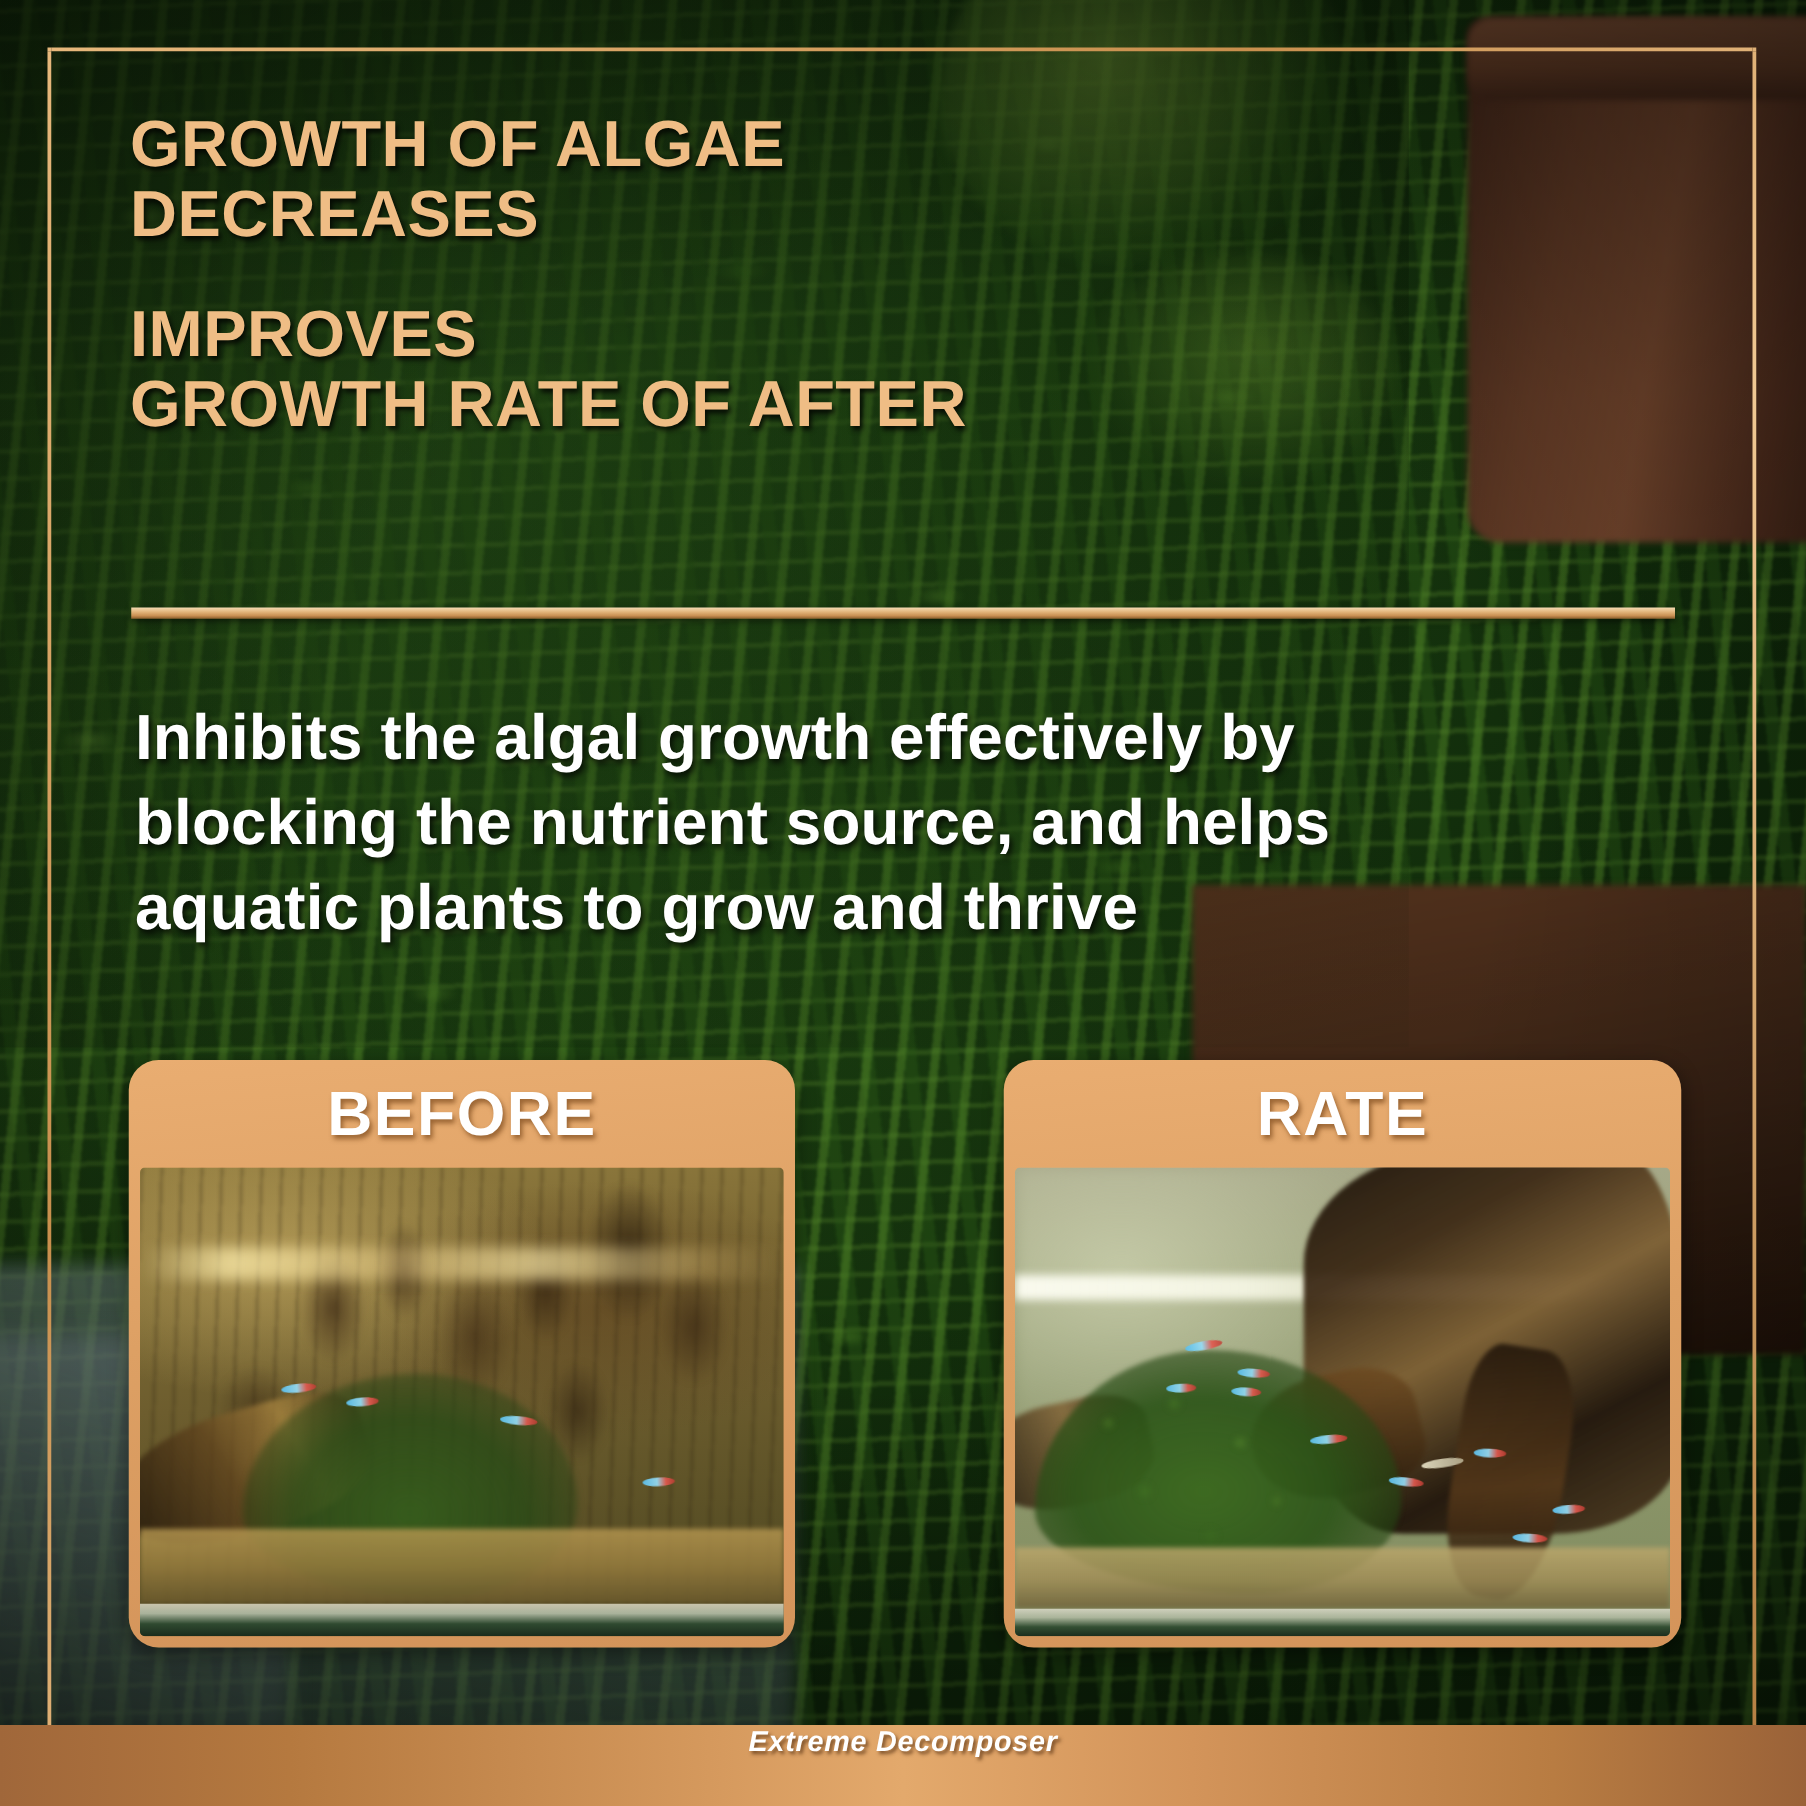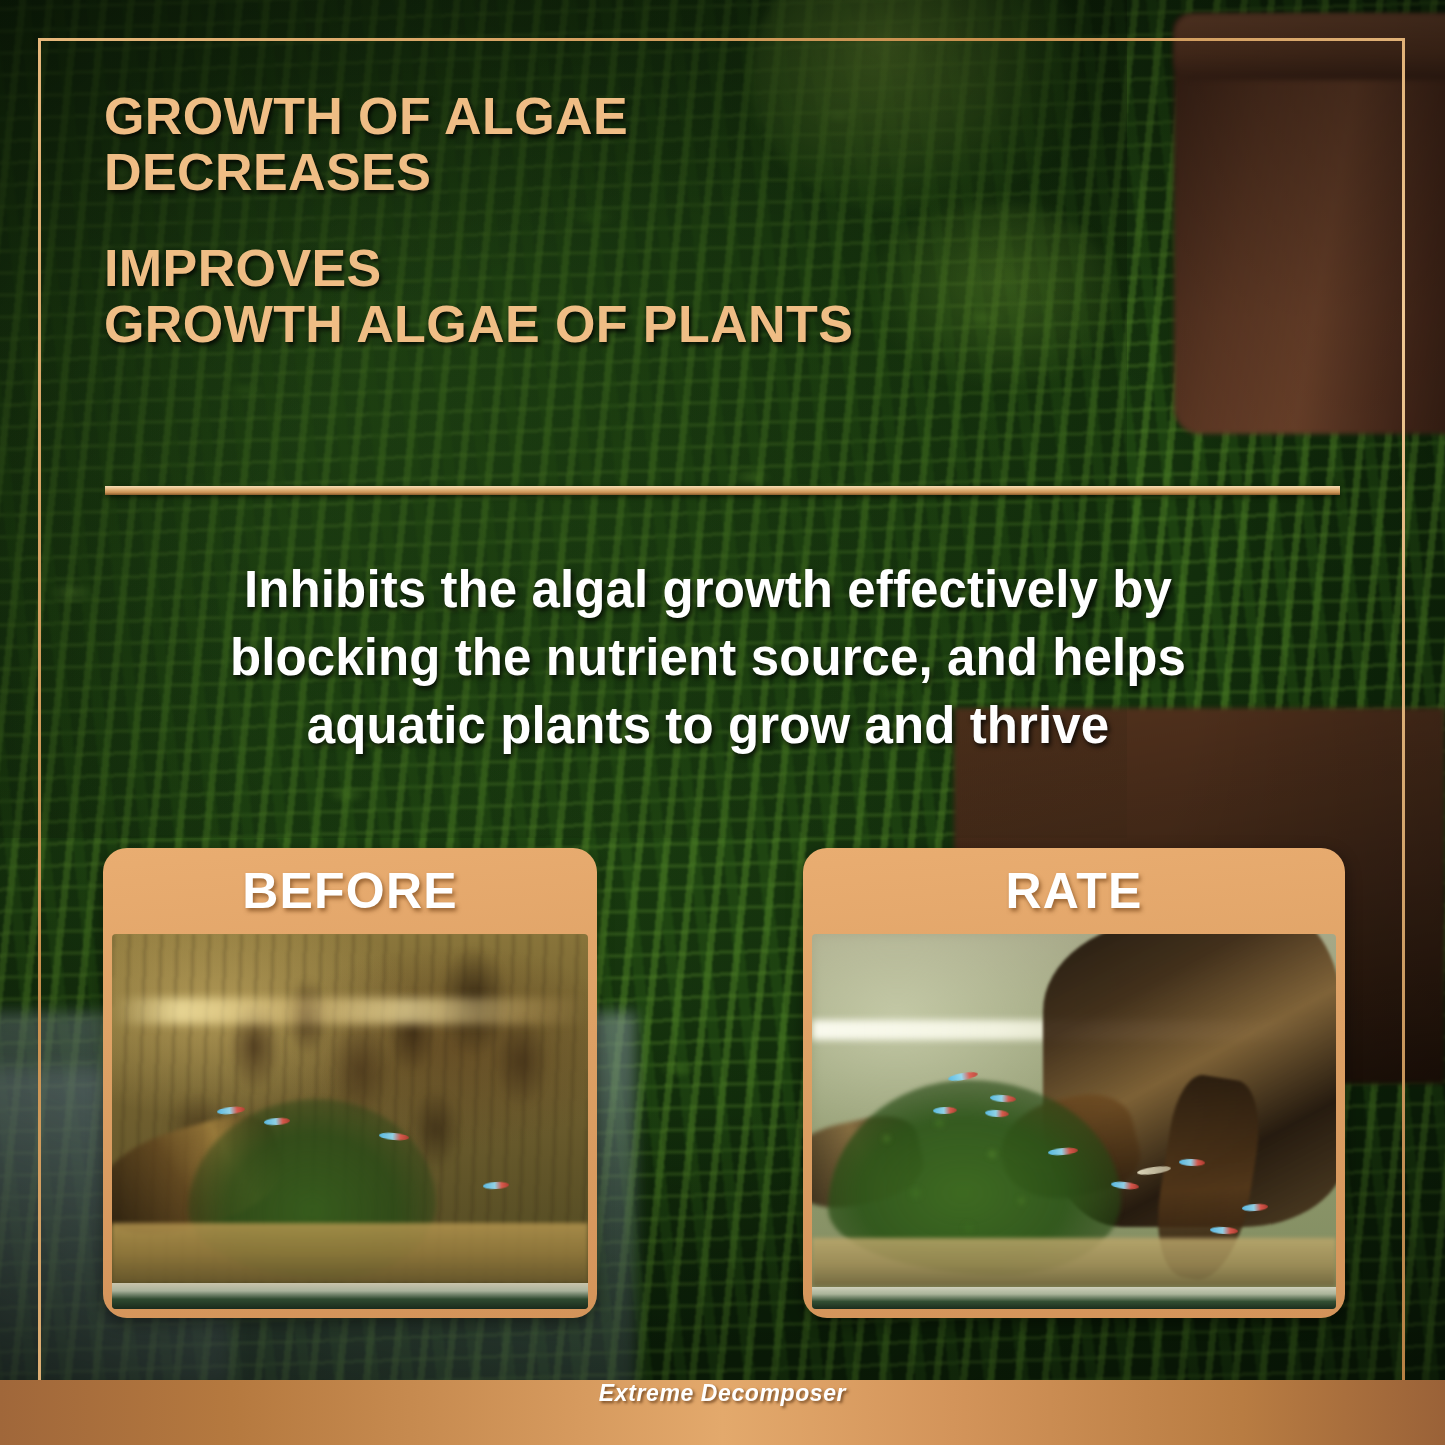--- a/index.html
+++ b/index.html
@@ -162,21 +162,20 @@
     width:1235px; height:9px;
     background:linear-gradient(180deg,#f6dcb4 0%,#e2b47a 40%,#c99154 72%,#8a5c2c 100%);
     box-shadow:0 2px 5px rgba(0,0,0,0.55);
   }
 
   
   .body-copy {
     position:absolute;
     left:108px; top:556px;
     width:1200px;
-    text-align:center;
   }
   .bc-line {
     color:#ffffff;
     font-weight:bold;
     font-size:51px;
     line-height:1.33;
     letter-spacing:0.1px;
     text-shadow:2px 3px 5px rgba(0,0,0,0.80);
     white-space:nowrap;
   }
@@ -190,21 +189,21 @@
   .card {
     position:absolute;
     top:0; height:470px;
     background:linear-gradient(175deg,#e9ad71 0%,#ddA064 45%,#d4945a 100%);
     border-radius:24px;
     box-shadow:0 5px 16px rgba(0,0,0,0.45);
     overflow:hidden;
     display:flex;
     flex-direction:column;
   }
-  .card-before { left:103px; width:494px; }
+  .card-before { left:103px; width:533px; }
   .card-after  { left:803px; width:542px; }
 
   .card-label {
     flex:0 0 auto;
     height:86px;
     display:flex; align-items:center; justify-content:center;
     color:#ffffff;
     font-weight:bold;
     font-size:50px;
     letter-spacing:1.2px;
@@ -408,21 +407,21 @@
     <div class="bg-vignette"></div>
   </div>
 
   <div class="frame"></div>
 
   <div class="headline">
     <div class="hl-line">GROWTH OF ALGAE</div>
     <div class="hl-line">DECREASES</div>
     <div class="hl-gap"></div>
     <div class="hl-line">IMPROVES</div>
-    <div class="hl-line">GROWTH ALGAE OF PLANTS</div>
+    <div class="hl-line">GROWTH RATE OF AFTER</div>
   </div>
 
   <div class="divider"></div>
 
   <div class="body-copy">
     <div class="bc-line">Inhibits the algal growth effectively by</div>
     <div class="bc-line">blocking the nutrient source, and helps</div>
     <div class="bc-line">aquatic plants to grow and thrive</div>
   </div>
 

